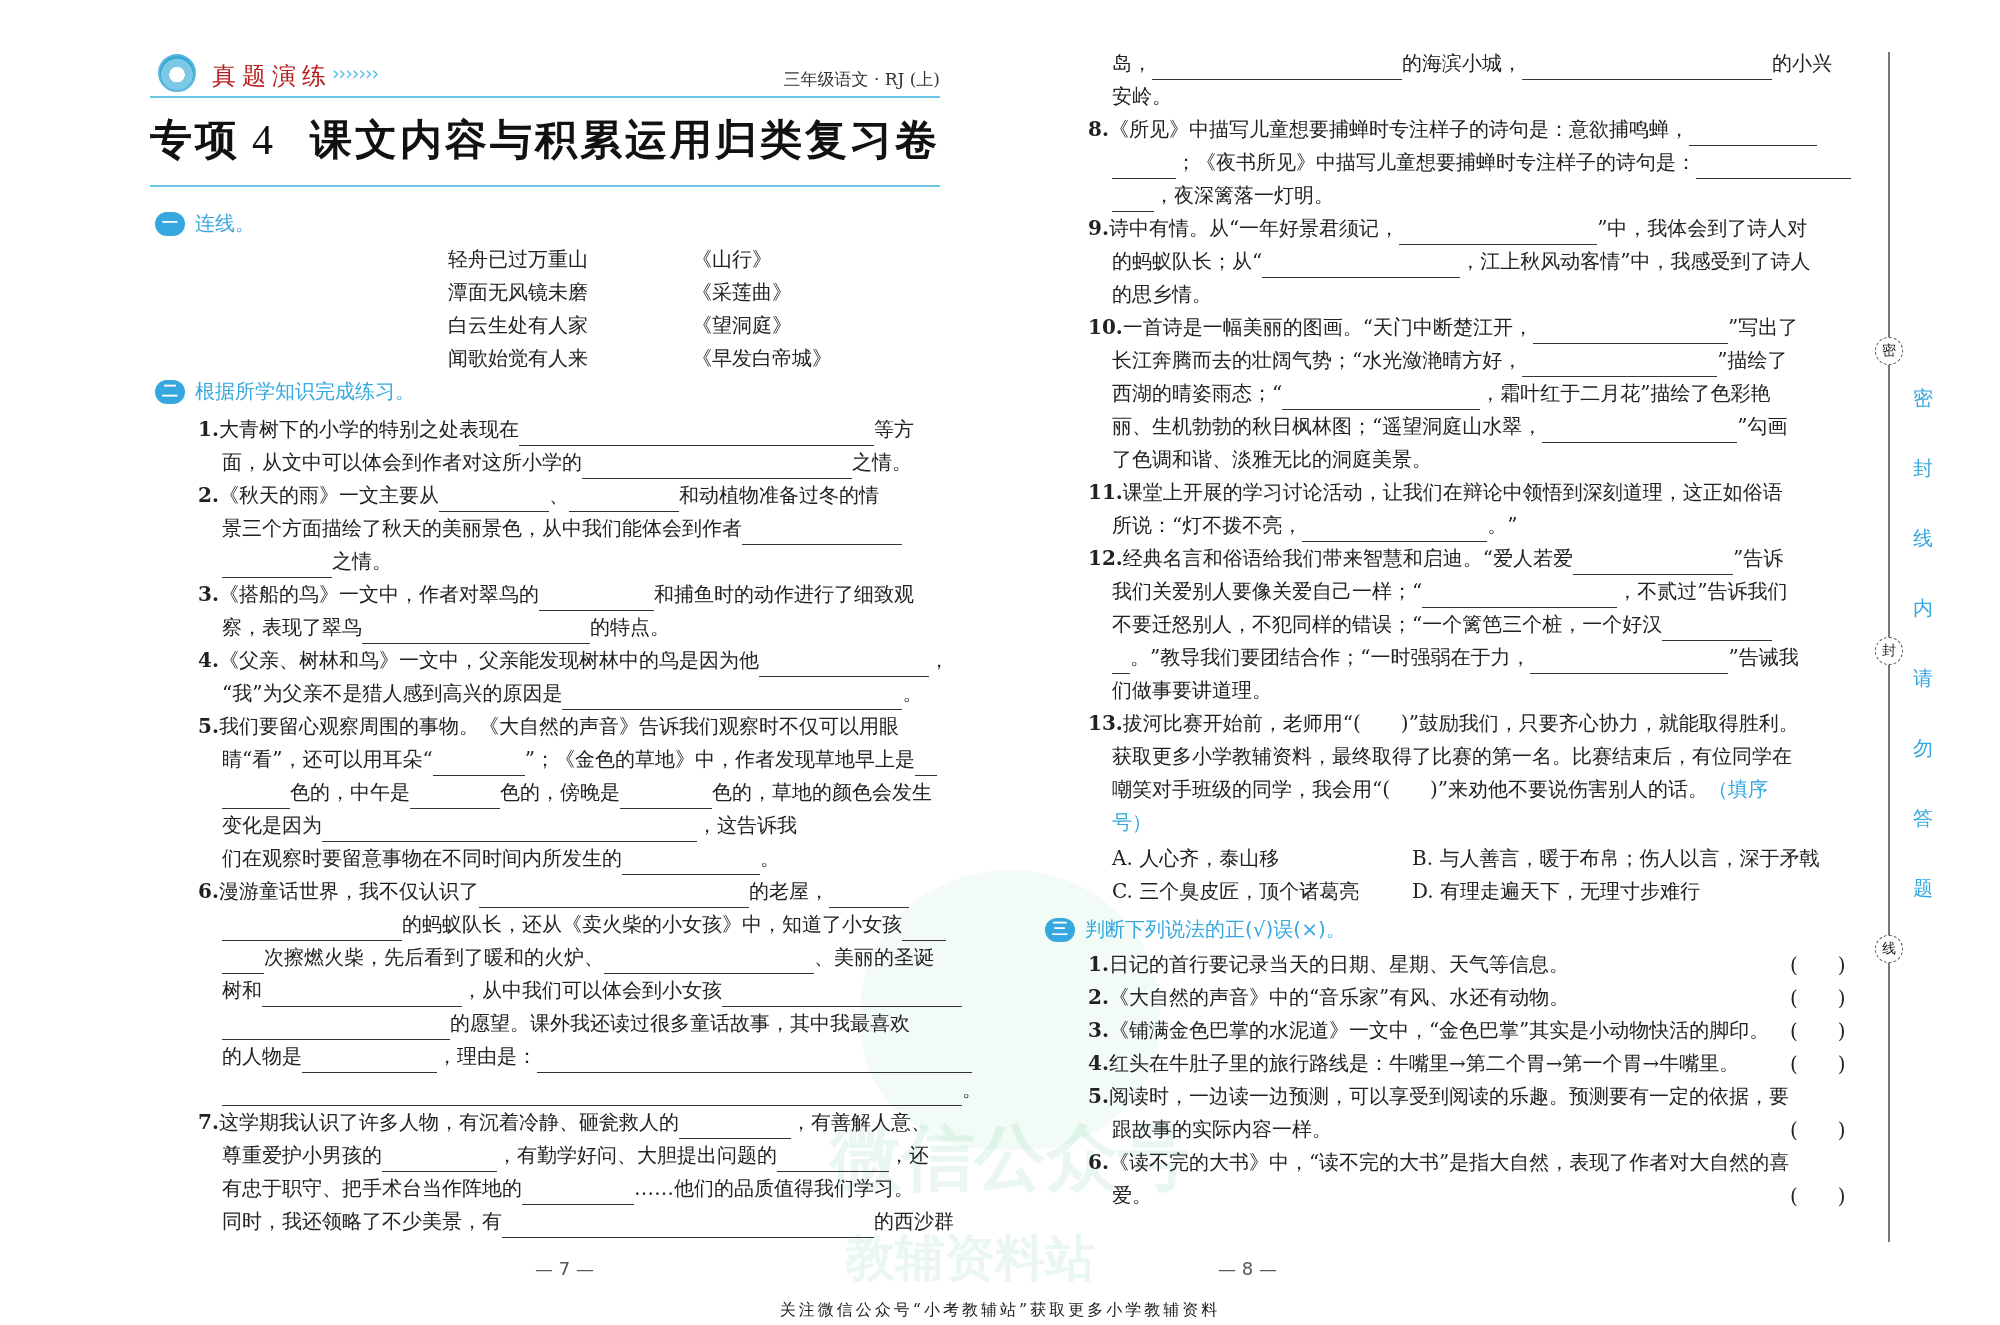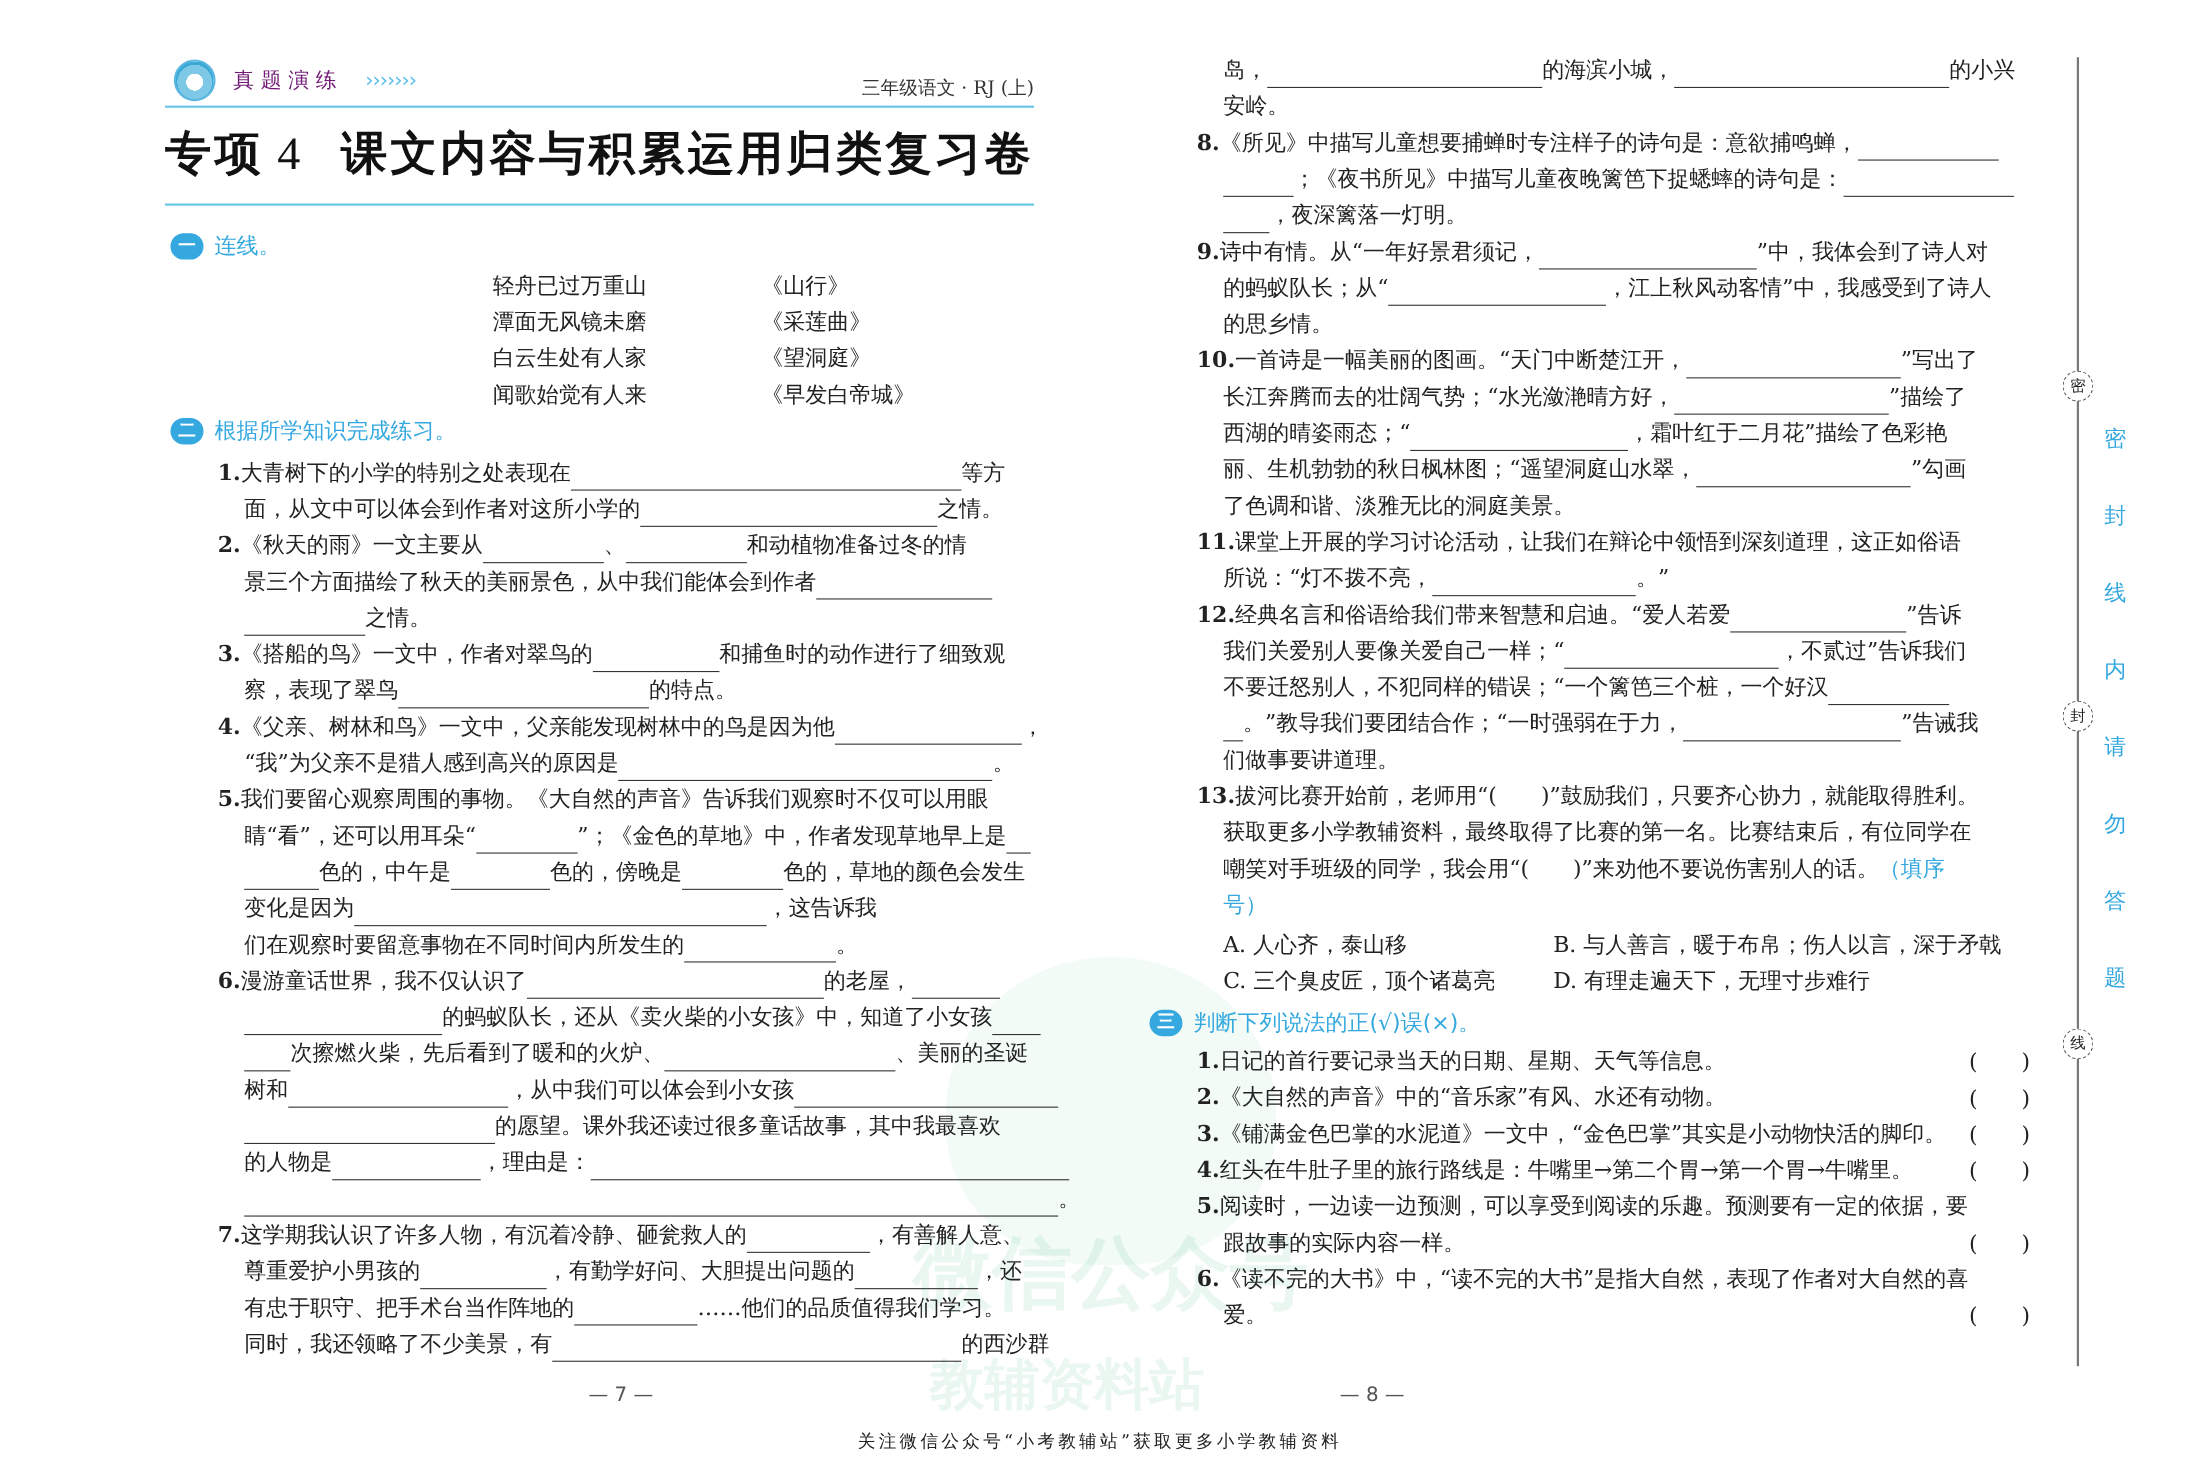--- a/index.html
+++ b/index.html
@@ -10,21 +10,21 @@
   }
   .page { position:absolute; top:0; height:1325px; }
   .page-left { left:0; width:1000px; }
   .page-right { left:1000px; width:1000px; }
 
   
   .hdr { position:absolute; left:150px; top:52px; width:790px; height:46px; }
   .logo { position:absolute; left:8px; top:2px; width:38px; height:38px; border-radius:50%;
           background:radial-gradient(circle at 50% 55%, #ffffff 0 30%, #7cc8e6 31% 62%, #3aa9d6 63% 100%);
           border:2px solid #5bb7e0; box-sizing:border-box; }
-  .hdr-title { position:absolute; left:62px; top:8px; font-size:19px; letter-spacing:6px; color:#701a75; }
+  .hdr-title { position:absolute; left:62px; top:8px; font-size:24px; letter-spacing:6px; color:#b91c1c; }
   .chev { position:absolute; left:182px; top:10px; font-size:19px; color:#5cc0ea; letter-spacing:-1px; font-family:"DejaVu Sans", sans-serif; }
   .hdr-right { position:absolute; right:0; top:16px; font-size:17px; color:#333; }
   .hdr-line { position:absolute; left:150px; top:96px; width:790px; height:2px; background:#6cc6e6; }
   .title { position:absolute; left:150px; top:112px; font-size:42px; font-weight:bold; color:#111; letter-spacing:3px;font-family:Liberation Serif, serif; }
   .title .num { font-weight:normal; margin:0 34px 0 12px; }
   .title-line { position:absolute; left:150px; top:185px; width:790px; height:2px; background:#6cc6e6; }
 
   
   .sec { position:absolute; display:flex; align-items:center; font-family:"DejaVu Sans", sans-serif; color:#35a8df; font-size:20px; }
   .sec .badge { width:30px; height:24px; border-radius:12px; background:#35a8df; color:#fff; font-size:16px;
@@ -129,21 +129,21 @@
   <div class="ln" style="left:222px; top:1205px;"><span>同时，我还领略了不少美景，有</span><span class="blank" style="width:372px"></span><span>的西沙群</span></div>
 
   <div class="pgnum" style="left:535px;">— 7 —</div>
 </div>
 
 <div class="page page-right">
   <div class="ln" style="left:112px; top:47px;"><span>岛，</span><span class="blank" style="width:250px"></span><span>的海滨小城，</span><span class="blank" style="width:250px"></span><span>的小兴</span></div>
   <div class="ln" style="left:112px; top:80px;"><span>安岭。</span></div>
 
   <div class="ln" style="left:88px; top:113px;"><span class="b">8.</span><span>《所见》中描写儿童想要捕蝉时专注样子的诗句是：意欲捕鸣蝉，</span><span class="blank" style="width:128px"></span></div>
-  <div class="ln" style="left:112px; top:146px;"><span class="blank" style="width:64px"></span><span>；《夜书所见》中描写儿童夜晚篱笆下捉蟋蟀的诗句是：</span><span class="blank" style="width:155px"></span></div>
+  <div class="ln" style="left:112px; top:146px;"><span class="blank" style="width:64px"></span><span>；《夜书所见》中描写儿童想要捕蝉时专注样子的诗句是：</span><span class="blank" style="width:155px"></span></div>
   <div class="ln" style="left:112px; top:179px;"><span class="blank" style="width:42px"></span><span>，夜深篱落一灯明。</span></div>
 
   <div class="ln" style="left:88px; top:212px;"><span class="b">9.</span><span>诗中有情。从“一年好景君须记，</span><span class="blank" style="width:198px"></span><span>”中，我体会到了诗人对</span></div>
   <div class="ln" style="left:112px; top:245px;"><span>的蚂蚁队长；从“</span><span class="blank" style="width:198px"></span><span>，江上秋风动客情”中，我感受到了诗人</span></div>
   <div class="ln" style="left:112px; top:278px;"><span>的思乡情。</span></div>
 
   <div class="ln" style="left:88px; top:311px;"><span class="b">10.</span><span>一首诗是一幅美丽的图画。“天门中断楚江开，</span><span class="blank" style="width:195px"></span><span>”写出了</span></div>
   <div class="ln" style="left:112px; top:344px;"><span>长江奔腾而去的壮阔气势；“水光潋滟晴方好，</span><span class="blank" style="width:195px"></span><span>”描绘了</span></div>
   <div class="ln" style="left:112px; top:377px;"><span>西湖的晴姿雨态；“</span><span class="blank" style="width:198px"></span><span>，霜叶红于二月花”描绘了色彩艳</span></div>
   <div class="ln" style="left:112px; top:410px;"><span>丽、生机勃勃的秋日枫林图；“遥望洞庭山水翠，</span><span class="blank" style="width:195px"></span><span>”勾画</span></div>

